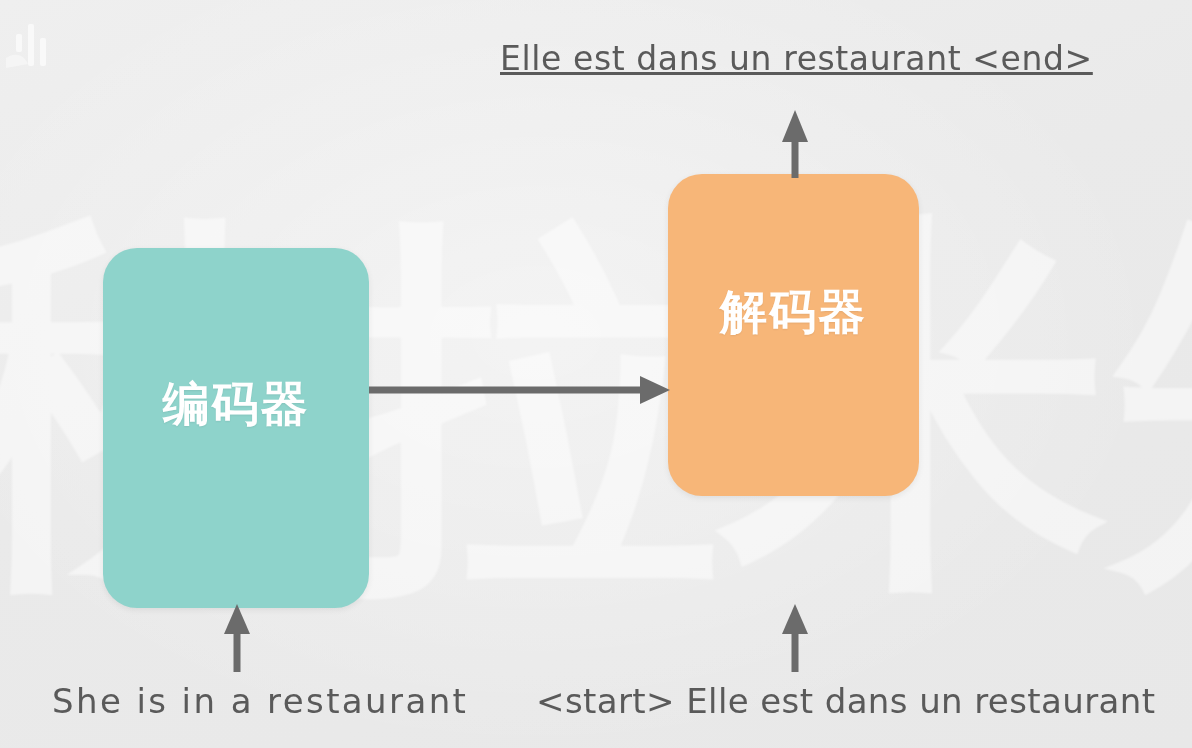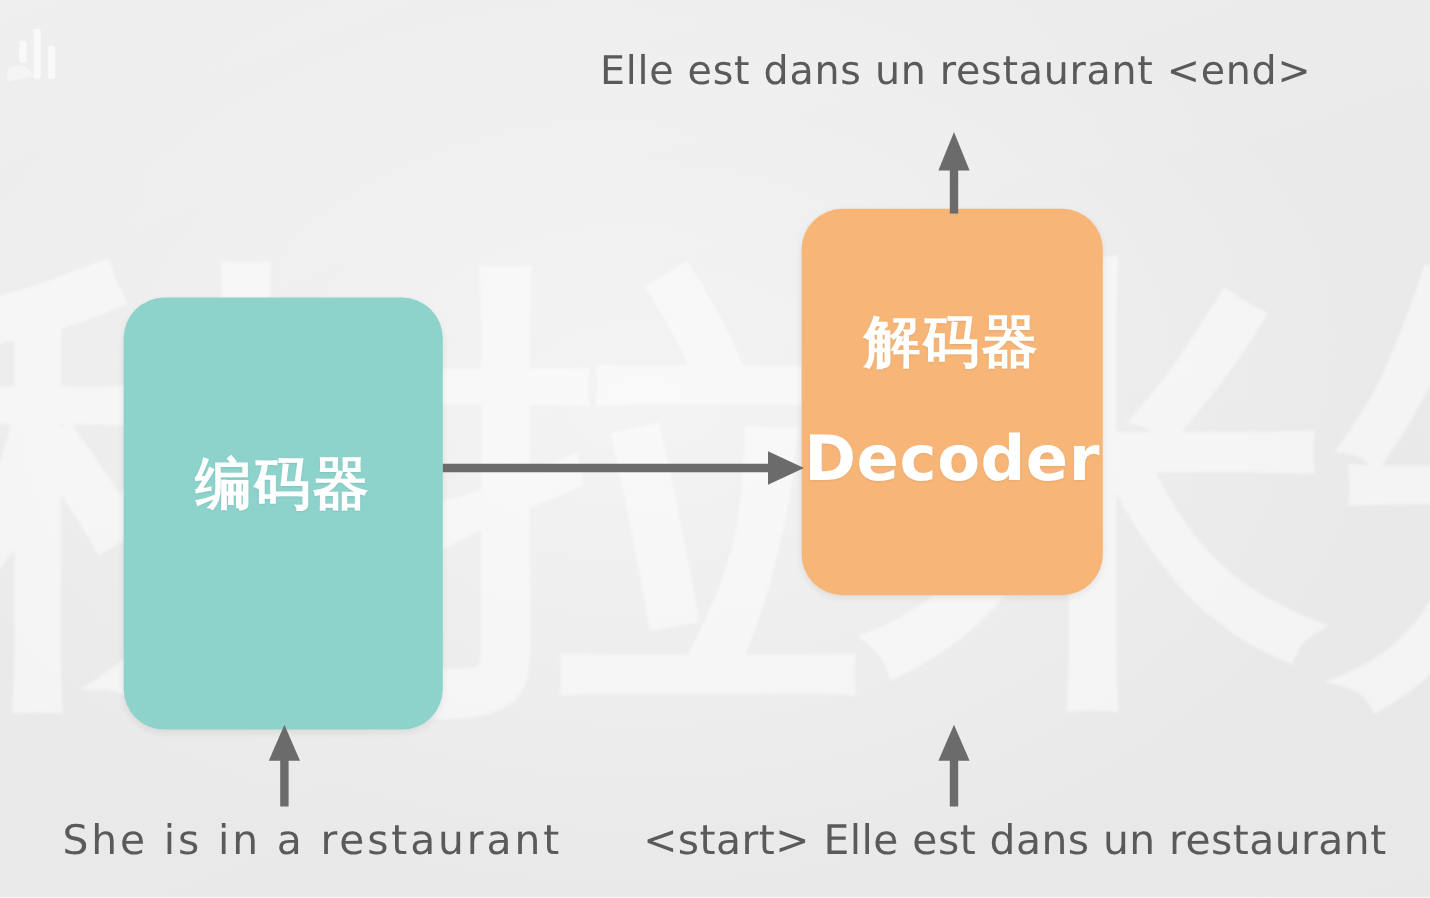--- a/index.html
+++ b/index.html
@@ -124,20 +124,21 @@
     font-weight: 400;
     line-height: 1.1;
     white-space: nowrap;
   }
 
   #top-output-text {
     left: 500px;
     top: 41px;
     font-size: 33px;
     letter-spacing: 0.6px;
+    text-decoration: underline;
   }
 
   #encoder-input-text {
     left: 52px;
     top: 683px;
     font-size: 34px;
     letter-spacing: 2.4px;
   }
 
   #decoder-input-text {
@@ -170,21 +171,20 @@
       <path d="M0 40 C 8 34, 18 36, 22 46 L 0 50 Z" opacity="0.6"></path>
     </g>
   </svg>
 
   <div class="block" id="encoder-block">
     <div class="cn">编码器</div>
   </div>
 
   <div class="block" id="decoder-block">
     <div class="cn">解码器</div>
-    <div class="en">Decoder</div>
   </div>
 
   <svg id="arrow-layer" viewBox="0 0 1192 748">
 
     <g>
       <line x1="237" y1="672" x2="237" y2="624" stroke="#6b6b6b" stroke-width="7"></line>
       <polygon points="237,604 224,634 250,634" fill="#6b6b6b"></polygon>
     </g>
 
     <g>

